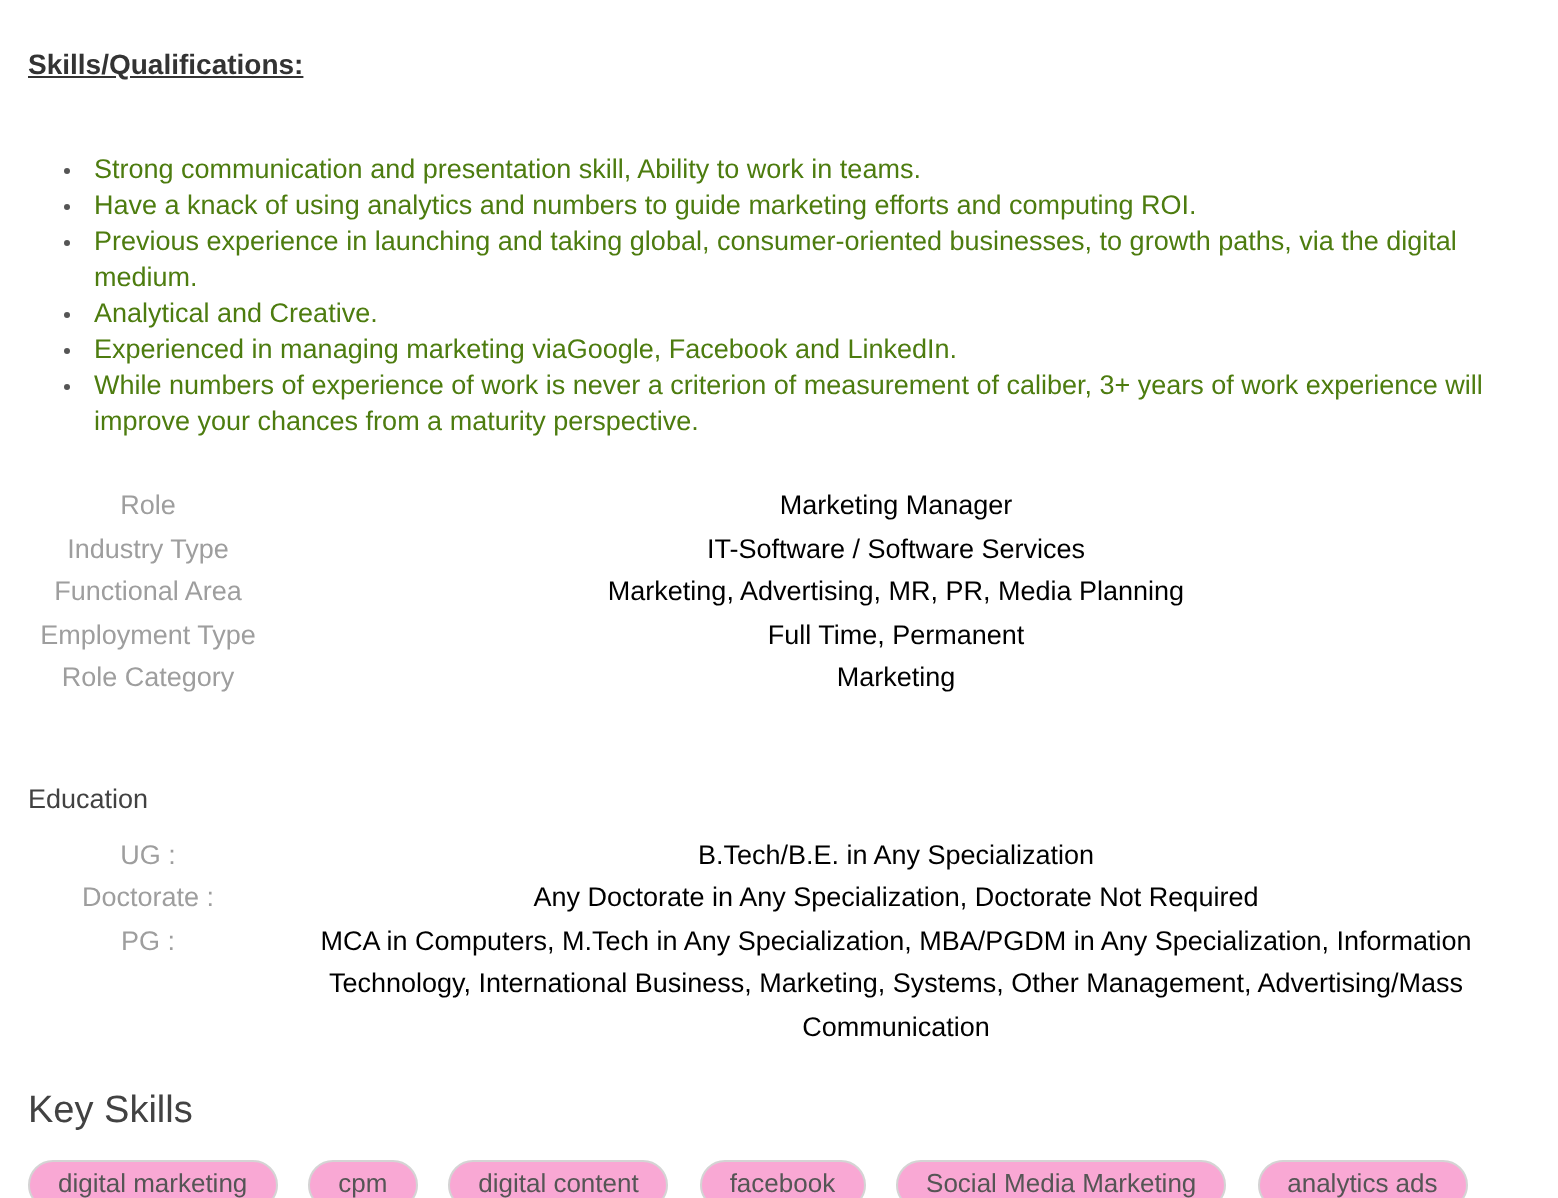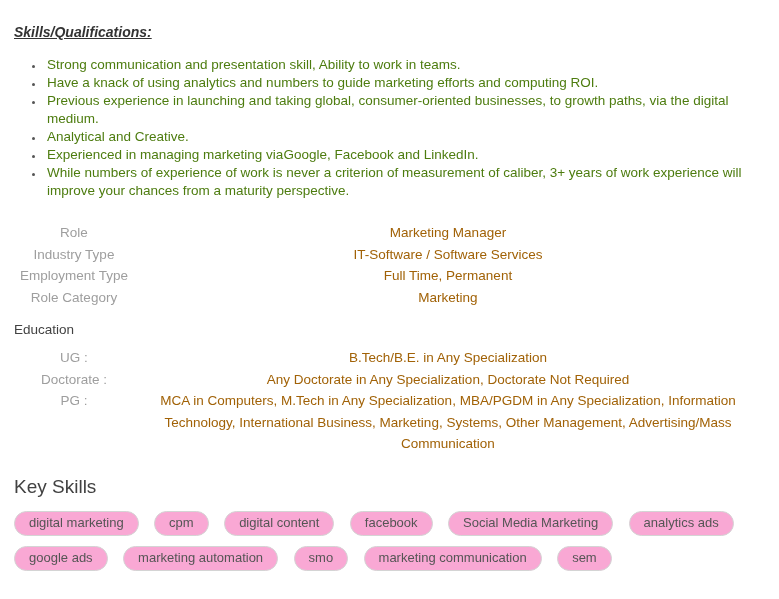--- a/index.html
+++ b/index.html
@@ -13,22 +13,21 @@
   }
   .container {
     padding: 24px 16px 0 14px;
     width: 779px;
   }
   .section-title {
     font-size: 14px;
     font-weight: bold;
     color: #333333;
     text-decoration: underline;
-    margin: 0 0 16px 0;
-    font-style: italic;
+    margin: 0 0 36px 0;
   }
   ul.qual-list {
     margin: 0 0 22px 0;
     padding: 0 0 0 31px;
     list-style: disc outside;
   }
   ul.qual-list li {
     font-size: 13.5px;
     line-height: 18px;
     color: #4d7c0f;
@@ -41,24 +40,24 @@
     line-height: 21.5px;
     font-size: 13.5px;
     text-align: center;
   }
   .detail-label {
     flex: 0 0 120px;
     color: #9e9e9e;
   }
   .detail-value {
     flex: 1 1 auto;
-    color: #a16207;
+    color: #000000;
     max-width: 628px;
   }
-  .edu-section { margin-top: 12px; }
+  .edu-section { margin-top: 40px; }
   .edu-title {
     font-size: 13.5px;
     color: #424242;
     margin: 0 0 7px 0;
     line-height: 20px;
   }
   .skills-section { margin-top: 22px; }
   .skills-title {
     font-size: 19px;
     color: #424242;
@@ -108,20 +107,22 @@
     <div class="detail-label">Role</div>
     <div class="detail-value">Marketing Manager</div>
   </div>
 
   <div class="detail-row">
     <div class="detail-label">Industry Type</div>
     <div class="detail-value">IT-Software / Software Services</div>
   </div>
 
   <div class="detail-row">
+    <div class="detail-label">Functional Area</div>
+    <div class="detail-value">Marketing, Advertising, MR, PR, Media Planning</div>
   </div>
 
   <div class="detail-row">
     <div class="detail-label">Employment Type</div>
     <div class="detail-value">Full Time, Permanent</div>
   </div>
 
   <div class="detail-row">
     <div class="detail-label">Role Category</div>
     <div class="detail-value">Marketing</div>

